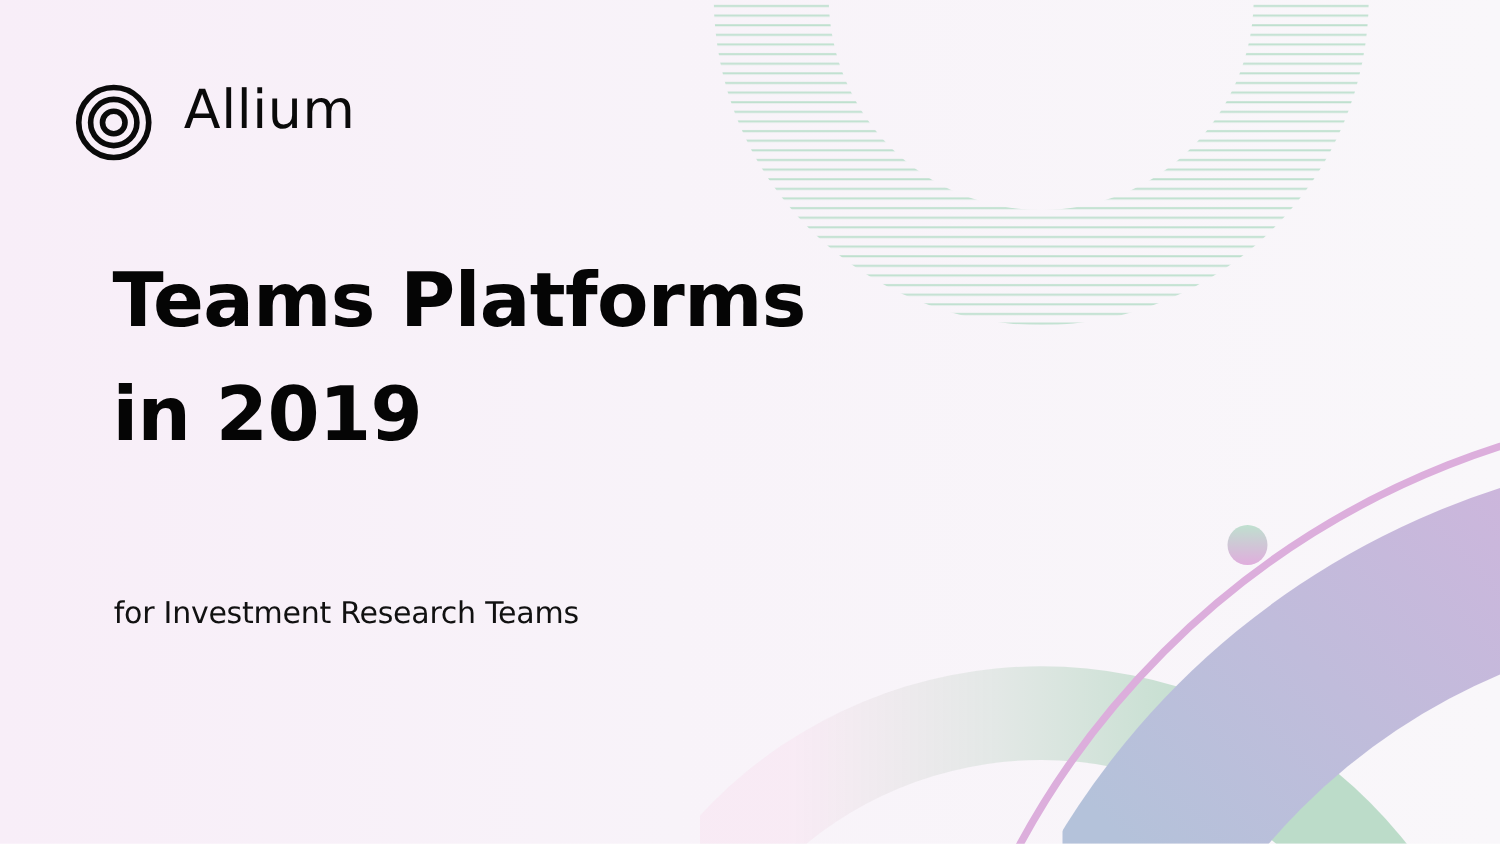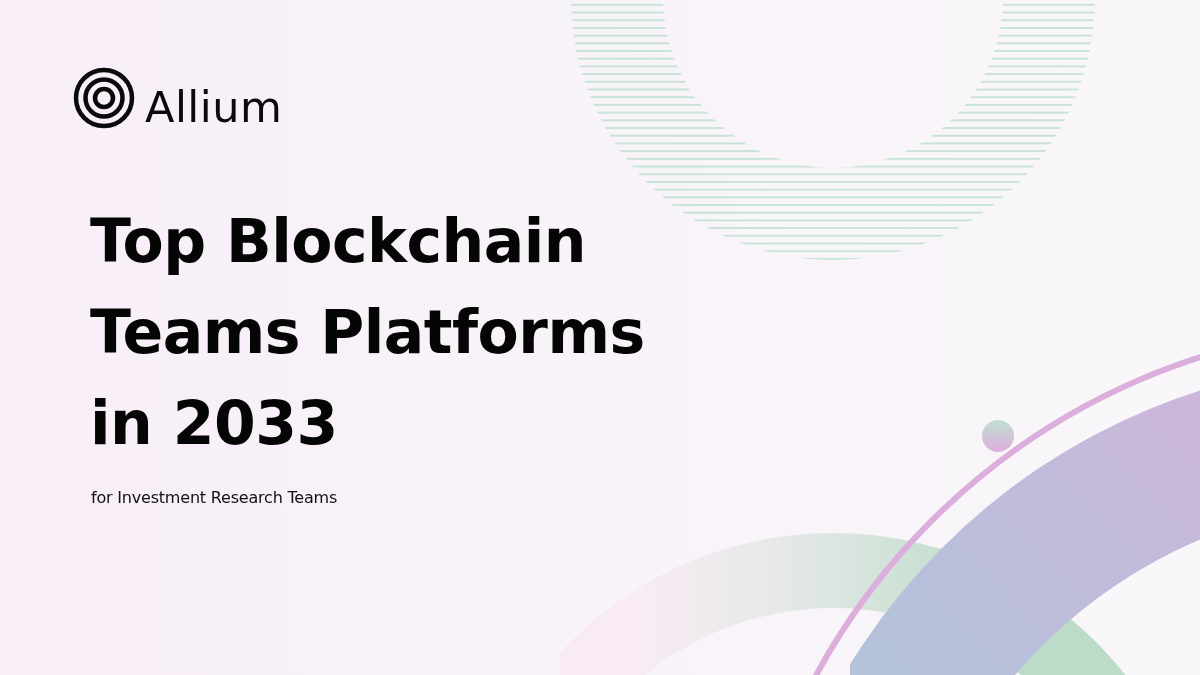--- a/index.html
+++ b/index.html
@@ -22,25 +22,26 @@
     }
     .decor {
       position: absolute;
       left: 0;
       top: 0;
       width: 1200px;
       height: 675px;
     }
     .logo {
       position: absolute;
-      left: 73px;
+      left: 60px;
       top: 67px;
       height: 62px;
       display: flex;
-      align-items: flex-end;
+      align-items: flex-start;
+      gap: 15px;
     }
     .logo-mark {
       width: 62px;
       height: 62px;
       display: block;
     }
     .logo-text {
       margin-left: 10px;
       font-family: "DejaVu Sans", sans-serif;
       font-size: 43px;
@@ -61,23 +62,23 @@
       color: #050505;
       letter-spacing: -0.5px;
     }
     .headline span {
       display: block;
       white-space: nowrap;
     }
     .subtitle {
       position: absolute;
       left: 91px;
-      top: 488px;
+      top: 476px;
       font-family: "DejaVu Sans", sans-serif;
-      font-size: 16px;
+      font-size: 24px;
       font-weight: 400;
       color: #111;
       letter-spacing: -0.2px;
       white-space: nowrap;
     }
   </style>
 </head>
 <body>
 
 <div class="canvas">
@@ -135,20 +136,19 @@
   <div class="logo">
     <svg class="logo-mark" viewBox="0 0 62 62" xmlns="http://www.w3.org/2000/svg">
       <circle cx="31" cy="31" r="28" fill="none" stroke="#0a0a0a" stroke-width="4.5"></circle>
       <circle cx="31" cy="31" r="18.5" fill="none" stroke="#0a0a0a" stroke-width="4.5"></circle>
       <circle cx="31" cy="31" r="9" fill="none" stroke="#0a0a0a" stroke-width="4.5"></circle>
     </svg>
     <span class="logo-text">Allium</span>
   </div>
 
   <h1 class="headline">
-    <span>Top Blockchain</span>
     <span>Teams Platforms</span>
-    <span>in 2033</span>
+    <span>in 2019</span>
   </h1>
 
   <div class="subtitle">for Investment Research Teams</div>
 
 </div>
 
 </body></html>

